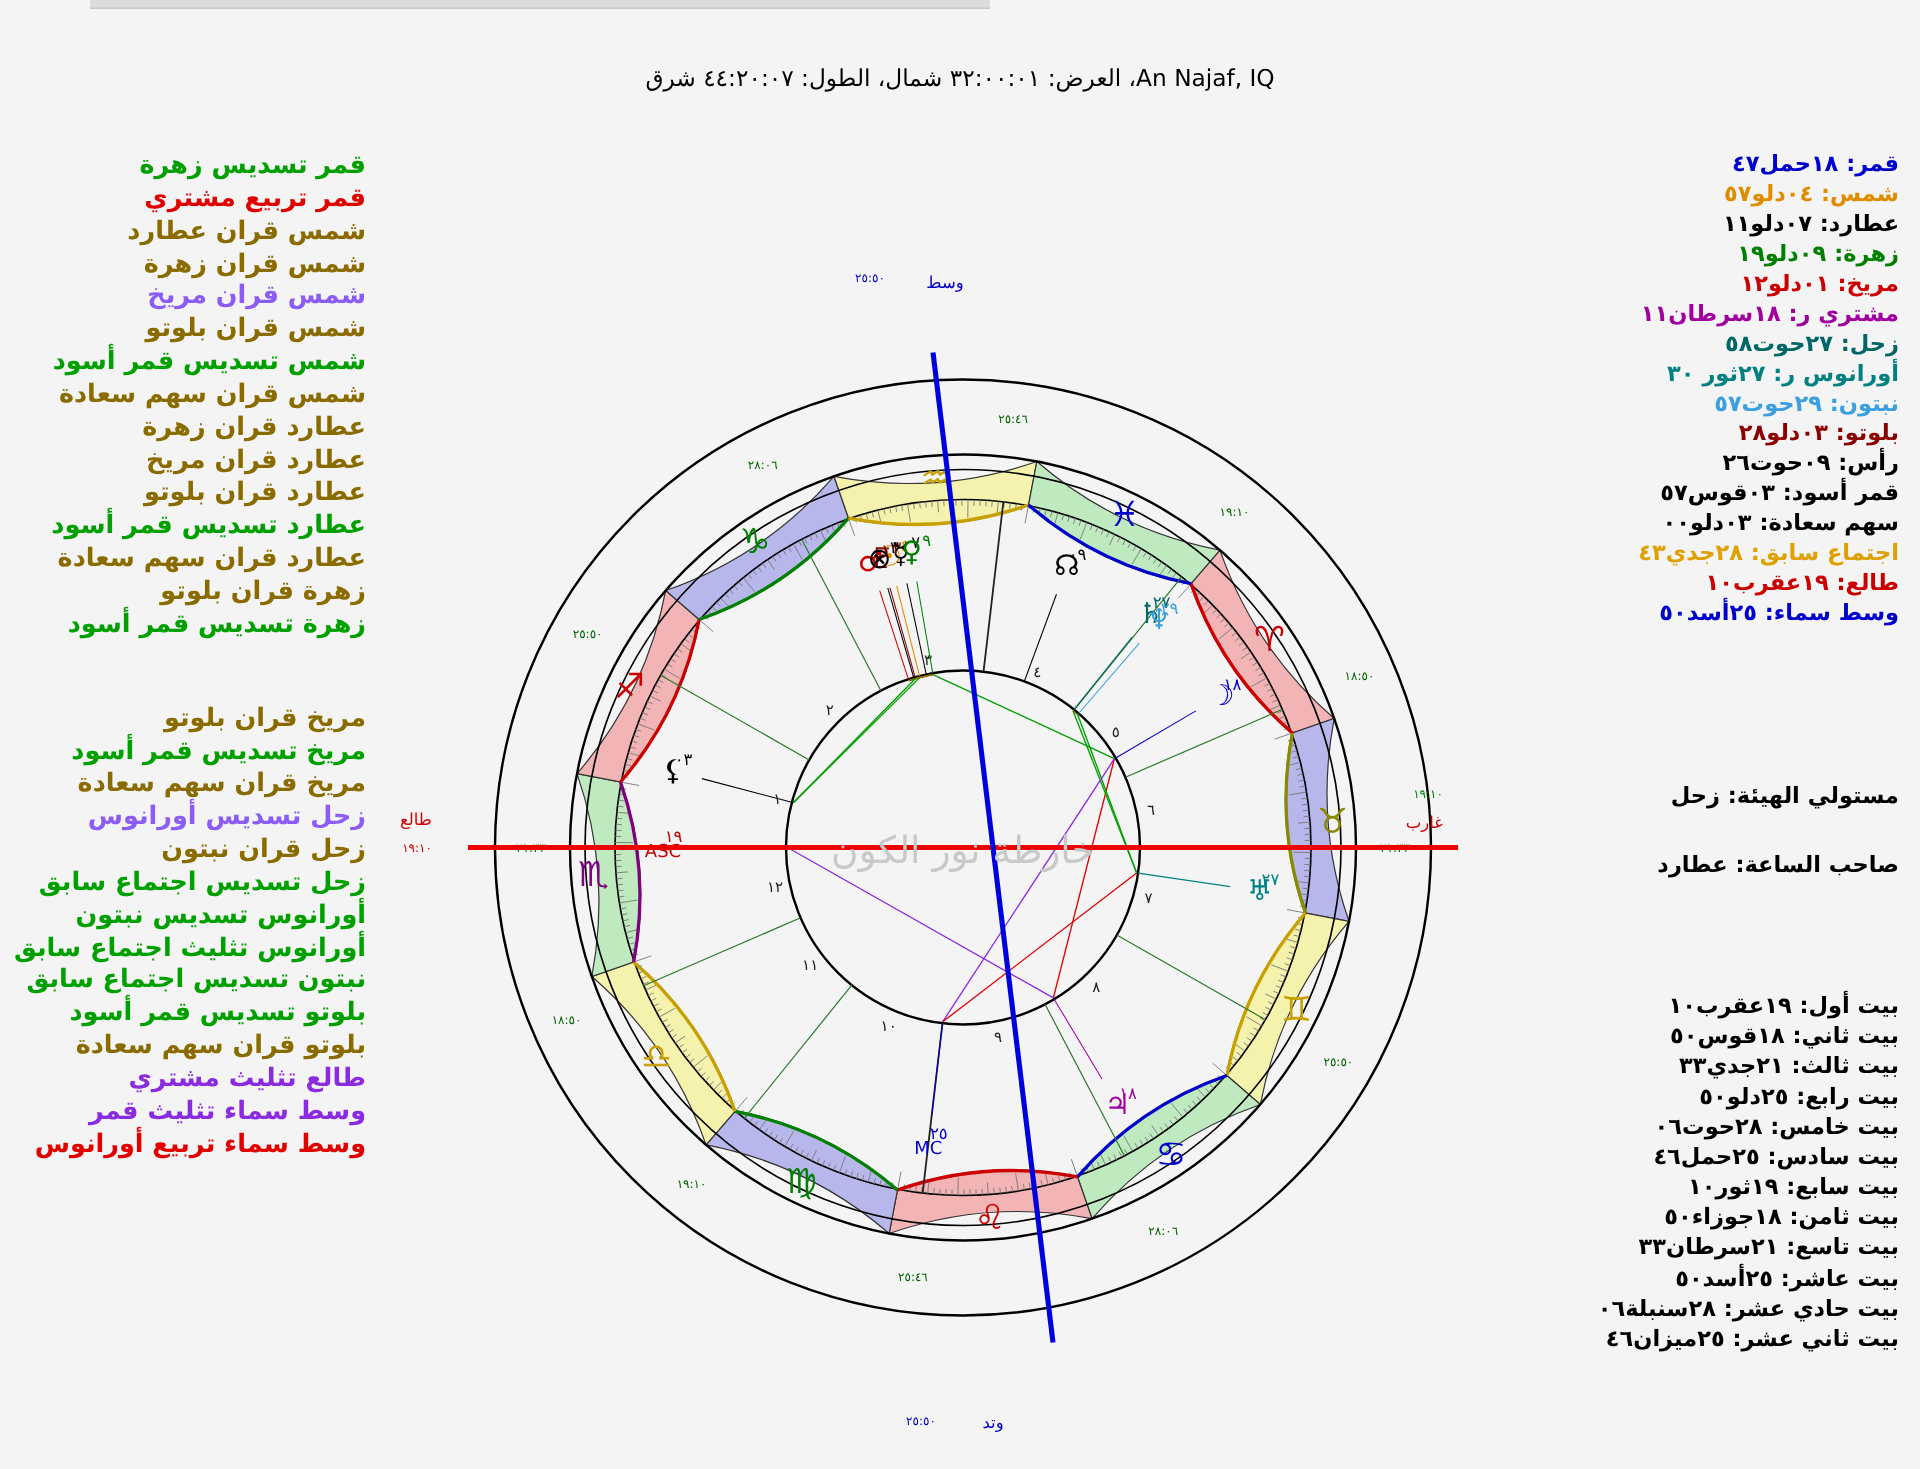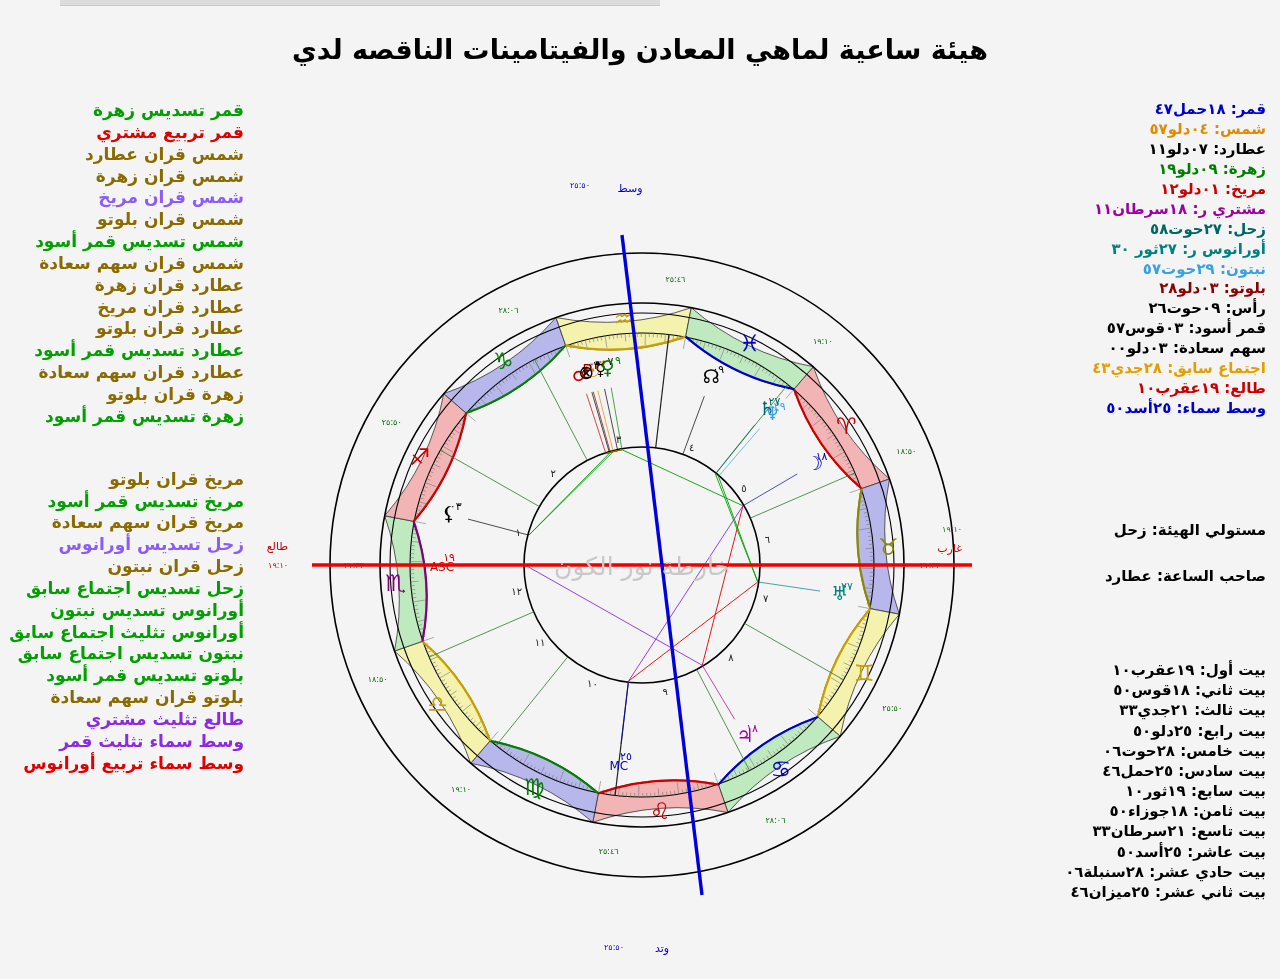--- a/index.html
+++ b/index.html
@@ -37,21 +37,21 @@
   svg{display:block;}
   .wm{fill:#c9c9c9;font-size:25px;font-family:"DejaVu Sans",sans-serif;}
 </style>
 </head>
 <body>
 
 <div id="page">
   <div class="topbar"></div>
 
   <div class="header">
-    <div class="title">هيئة ساعية لماهي المعادن والفيتامينات الناقصه لدي</div>
+    <div class="subline">An Najaf, IQ، العرض: ٣٢:٠٠:٠١ شمال، الطول: ٤٤:٢٠:٠٧ شرق</div>
   </div>
 
   <div class="aspects" id="aspect-list">
       <div style="color: rgb(0, 160, 0);">قمر تسديس زهرة</div>
       <div style="color: rgb(224, 0, 0);">قمر تربيع مشتري</div>
       <div style="color: rgb(138, 107, 0);">شمس قران عطارد</div>
       <div style="color: rgb(138, 107, 0);">شمس قران زهرة</div>
       <div style="color: #8b5cf6;">شمس قران مريخ</div>
       <div style="color: rgb(138, 107, 0);">شمس قران بلوتو</div>
       <div style="color: rgb(0, 160, 0);">شمس تسديس قمر أسود</div>

